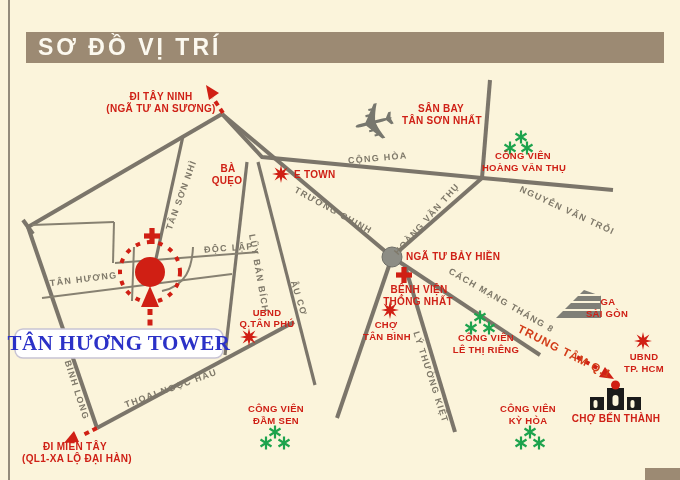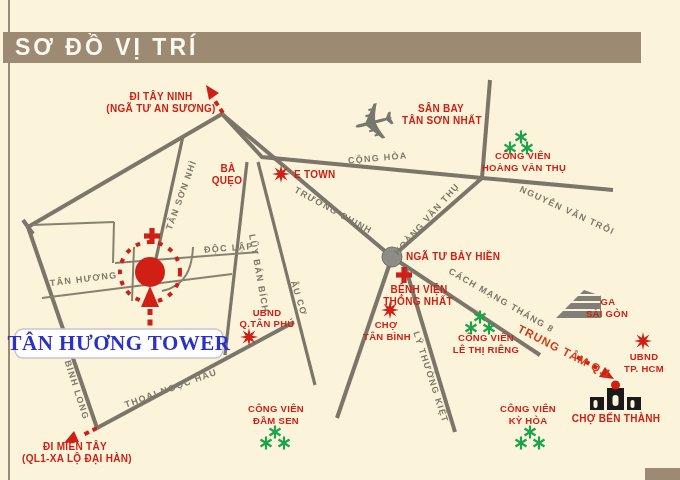--- a/index.html
+++ b/index.html
@@ -1,19 +1,19 @@
 <!DOCTYPE html>
 <html><head>
 <meta charset="utf-8">
 <style>
   html,body{margin:0;padding:0;background:#fbf4db;}
   #stage{position:relative;width:680px;height:480px;background:#fbf4db;overflow:hidden;
          font-family:"Liberation Sans",sans-serif;}
   #leftline{position:absolute;left:8px;top:0;width:2px;height:480px;background:#938b7b;}
-  #titlebar{position:absolute;left:3px;top:32px;width:638px;height:31px;background:#9c8a73;
+  #titlebar{position:absolute;left:26px;top:32px;width:638px;height:31px;background:#9c8a73;
             display:flex;align-items:center;}
   #titlebar span{color:#fcf9ef;font-size:23px;font-weight:bold;letter-spacing:3px;
                  padding-left:12px;white-space:nowrap;}
   #corner{position:absolute;left:645px;top:468px;width:35px;height:12px;background:#9c8a73;}
   svg{position:absolute;left:0;top:0;}
   .road{stroke:#7b756a;stroke-width:4;fill:none;}
   .road-thin{stroke:#878171;stroke-width:2;fill:none;}
   .road-mid{stroke:#7b756a;stroke-width:3.2;fill:none;}
   .rl{fill:#cf2016;font:bold 9.5px "Liberation Sans",sans-serif;letter-spacing:0.3px;}
   .rl10{fill:#cf2016;font:bold 10px "Liberation Sans",sans-serif;letter-spacing:0.3px;}

